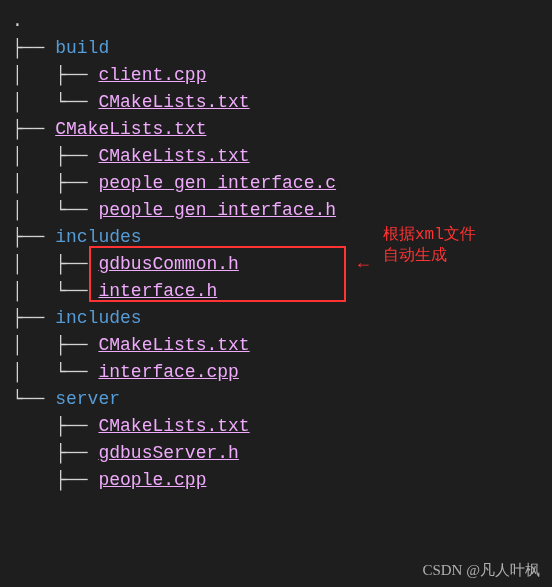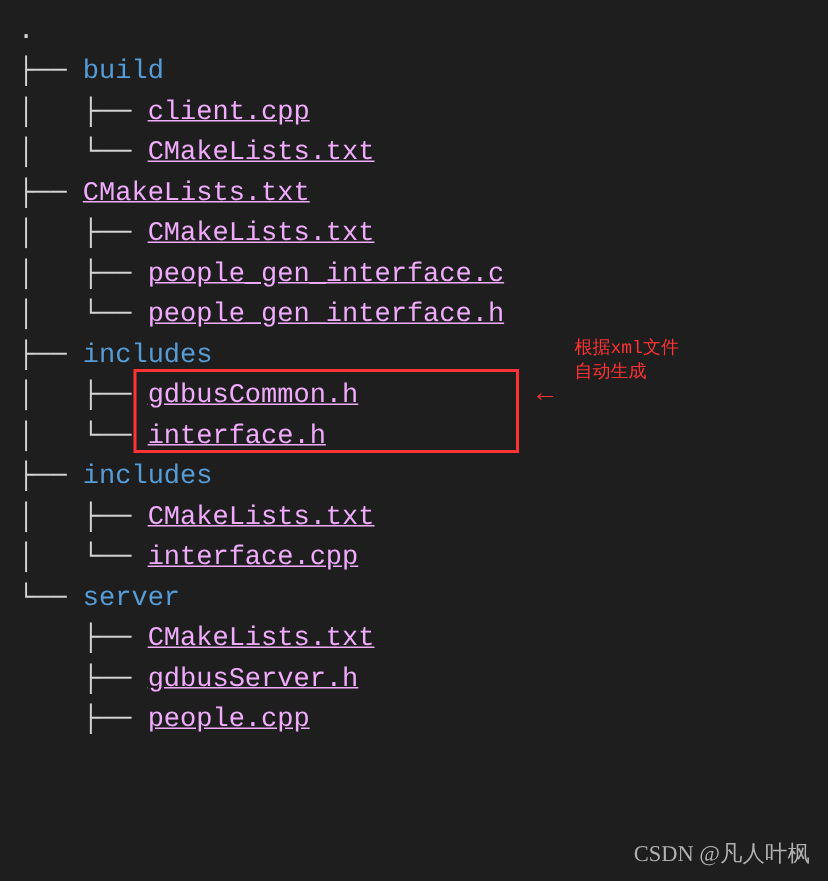--- a/index.html
+++ b/index.html
@@ -34,21 +34,21 @@
       text-decoration: underline;
     }
     .highlight-box {
       position: absolute;
       border: 2px solid #ff3333;
       pointer-events: none;
     }
     .annotation {
       position: absolute;
       color: #ff3333;
-      font-size: 12px;
+      font-size: 16px;
       line-height: 1.3;
       white-space: pre;
     }
     .arrow {
       position: absolute;
       color: #ff3333;
       font-size: 18px;
       transform: rotate(0deg);
     }
     .watermark {

